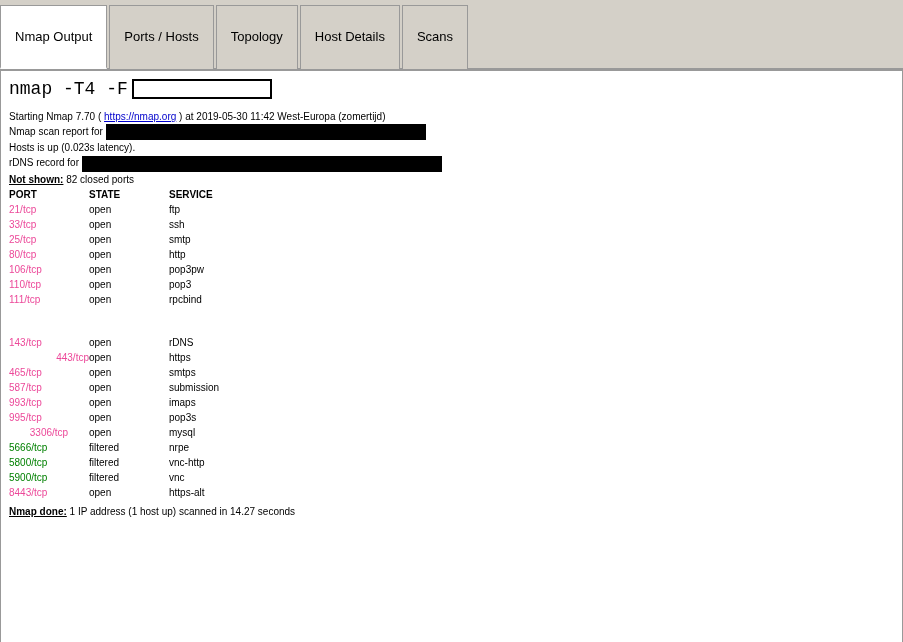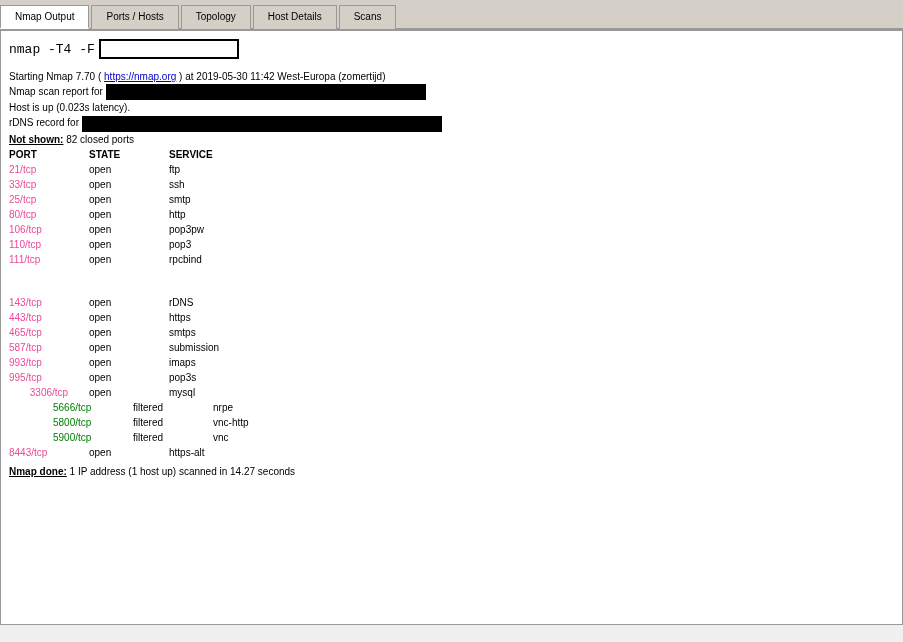--- a/index.html
+++ b/index.html
@@ -17,27 +17,27 @@
     }
 
     .tab-bar {
       display: flex;
       background: #d4d0c8;
       border-bottom: 2px solid #999;
       padding-top: 4px;
     }
 
     .tab {
-      padding: 5px 14px;
+      padding: 23px 14px;
       background: #d4d0c8;
       border: 1px solid #999;
       border-bottom: none;
       cursor: pointer;
       font-family: Arial, sans-serif;
-      font-size: 10px;
+      font-size: 13px;
       color: #000;
       margin-right: 2px;
       position: relative;
       top: 1px;
     }
 
     .tab.active {
       background: #ffffff;
       border-bottom: 2px solid #ffffff;
       font-weight: normal;
@@ -52,21 +52,21 @@
     }
 
     .command-bar {
       display: flex;
       align-items: center;
       margin-bottom: 10px;
     }
 
     .command-label {
       font-family: 'Courier New', Courier, monospace;
-      font-size: 13px;
+      font-size: 18px;
       color: #000;
       margin-right: 4px;
     }
 
     .command-input {
       border: 2px solid #000;
       background: #fff;
       width: 140px;
       height: 20px;
       font-family: 'Courier New', Courier, monospace;
@@ -105,21 +105,20 @@
       font-weight: bold;
       text-decoration: underline;
     }
 
     .port-open {
       color: #ec4899;
     }
 
     .port-filtered {
       color: #008000;
-      margin-left: 44px;
     }
 
     .port-header {
       color: #000000;
       font-weight: bold;
     }
 
     .summary-bold {
       font-weight: bold;
       text-decoration: underline;
@@ -152,38 +151,38 @@
     <span class="command-label">nmap -T4 -F</span>
     <input class="command-input" type="text" value="" style="">
   </div>
 
   <div class="output-area">
 
     <span class="output-line"><span>Starting Nmap 7.70 ( </span><span class="link-text">https://nmap.org</span><span> ) at 2019-05-30 11:42 West-Europa (zomertijd)</span></span>
 
     <span class="output-line"><span>Nmap scan report for </span><span class="redacted-box redacted-long"></span></span>
 
-    <span class="output-line"><span>Host is up (0.023s latency).</span></span>
+    <span class="output-line"><span>Hosts is up (0.023s latency).</span></span>
 
     <span class="output-line"><span>rDNS record for </span><span class="redacted-box" style="width:360px;"></span></span>
 
     <span class="output-line"><span class="bold-text">Not shown:</span><span> 82 closed ports</span></span>
 
     <span class="output-line port-header"><span style="display:inline-block;width:80px;">PORT</span><span style="display:inline-block;width:80px;">STATE</span><span>SERVICE</span></span>
 
     <div id="port-rows">
         <span class="output-line"><span class="port-open" style="display: inline-block; width: 80px;">21/tcp</span><span style="display: inline-block; width: 80px;">open</span><span>ftp</span></span>
         <span class="output-line"><span class="port-open" style="display: inline-block; width: 80px;">33/tcp</span><span style="display: inline-block; width: 80px;">open</span><span>ssh</span></span>
         <span class="output-line"><span class="port-open" style="display: inline-block; width: 80px;">25/tcp</span><span style="display: inline-block; width: 80px;">open</span><span>smtp</span></span>
         <span class="output-line"><span class="port-open" style="display: inline-block; width: 80px;">80/tcp</span><span style="display: inline-block; width: 80px;">open</span><span>http</span></span>
         <span class="output-line"><span class="port-open" style="display: inline-block; width: 80px;">106/tcp</span><span style="display: inline-block; width: 80px;">open</span><span>pop3pw</span></span>
         <span class="output-line"><span class="port-open" style="display: inline-block; width: 80px;">110/tcp</span><span style="display: inline-block; width: 80px;">open</span><span>pop3</span></span>
         <span class="output-line"><span class="port-open" style="display: inline-block; width: 80px;">111/tcp</span><span style="display: inline-block; width: 80px;">open</span><span>rpcbind</span></span>
         <span class="output-line"><span class="port-open" style="display: inline-block; width: 80px; margin-top: 28px;">143/tcp</span><span style="display: inline-block; width: 80px;">open</span><span>rDNS</span></span>
-        <span class="output-line"><span class="port-open" style="display: inline-block; width: 80px;">443/tcp</span><span style="display: inline-block; width: 80px;">open</span><span>https</span></span>
+        <span class="output-line"><span class="port-open" style="display: inline-block; width: 80px; text-align: right;">443/tcp</span><span style="display: inline-block; width: 80px;">open</span><span>https</span></span>
         <span class="output-line"><span class="port-open" style="display: inline-block; width: 80px;">465/tcp</span><span style="display: inline-block; width: 80px;">open</span><span>smtps</span></span>
         <span class="output-line"><span class="port-open" style="display: inline-block; width: 80px;">587/tcp</span><span style="display: inline-block; width: 80px;">open</span><span>submission</span></span>
         <span class="output-line"><span class="port-open" style="display: inline-block; width: 80px;">993/tcp</span><span style="display: inline-block; width: 80px;">open</span><span>imaps</span></span>
         <span class="output-line"><span class="port-open" style="display: inline-block; width: 80px;">995/tcp</span><span style="display: inline-block; width: 80px;">open</span><span>pop3s</span></span>
         <span class="output-line"><span class="port-open" style="display: inline-block; width: 80px; text-align: center;">3306/tcp</span><span style="display: inline-block; width: 80px;">open</span><span>mysql</span></span>
         <span class="output-line"><span class="port-filtered" style="display: inline-block; width: 80px;">5666/tcp</span><span style="display: inline-block; width: 80px;">filtered</span><span>nrpe</span></span>
         <span class="output-line"><span class="port-filtered" style="display: inline-block; width: 80px;">5800/tcp</span><span style="display: inline-block; width: 80px;">filtered</span><span>vnc-http</span></span>
         <span class="output-line"><span class="port-filtered" style="display: inline-block; width: 80px;">5900/tcp</span><span style="display: inline-block; width: 80px;">filtered</span><span>vnc</span></span>
         <span class="output-line"><span class="port-open" style="display: inline-block; width: 80px;">8443/tcp</span><span style="display: inline-block; width: 80px;">open</span><span>https-alt</span></span>
       </div>

